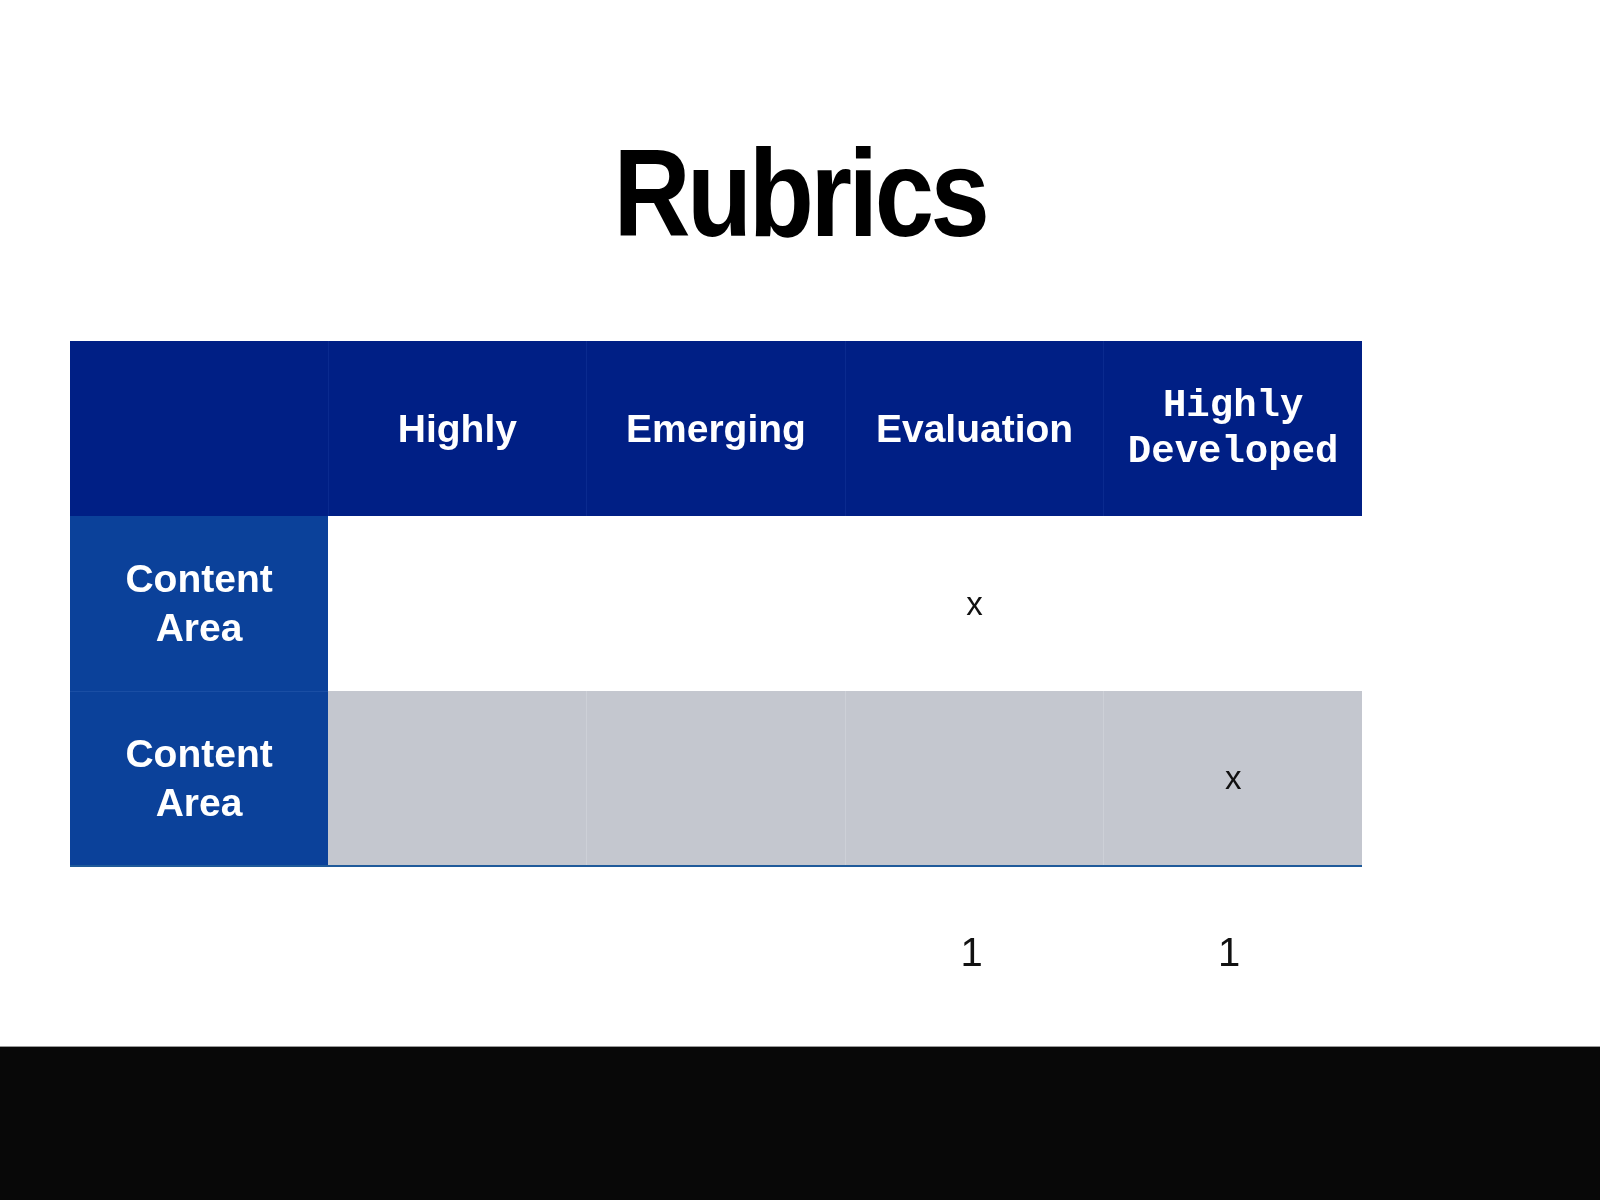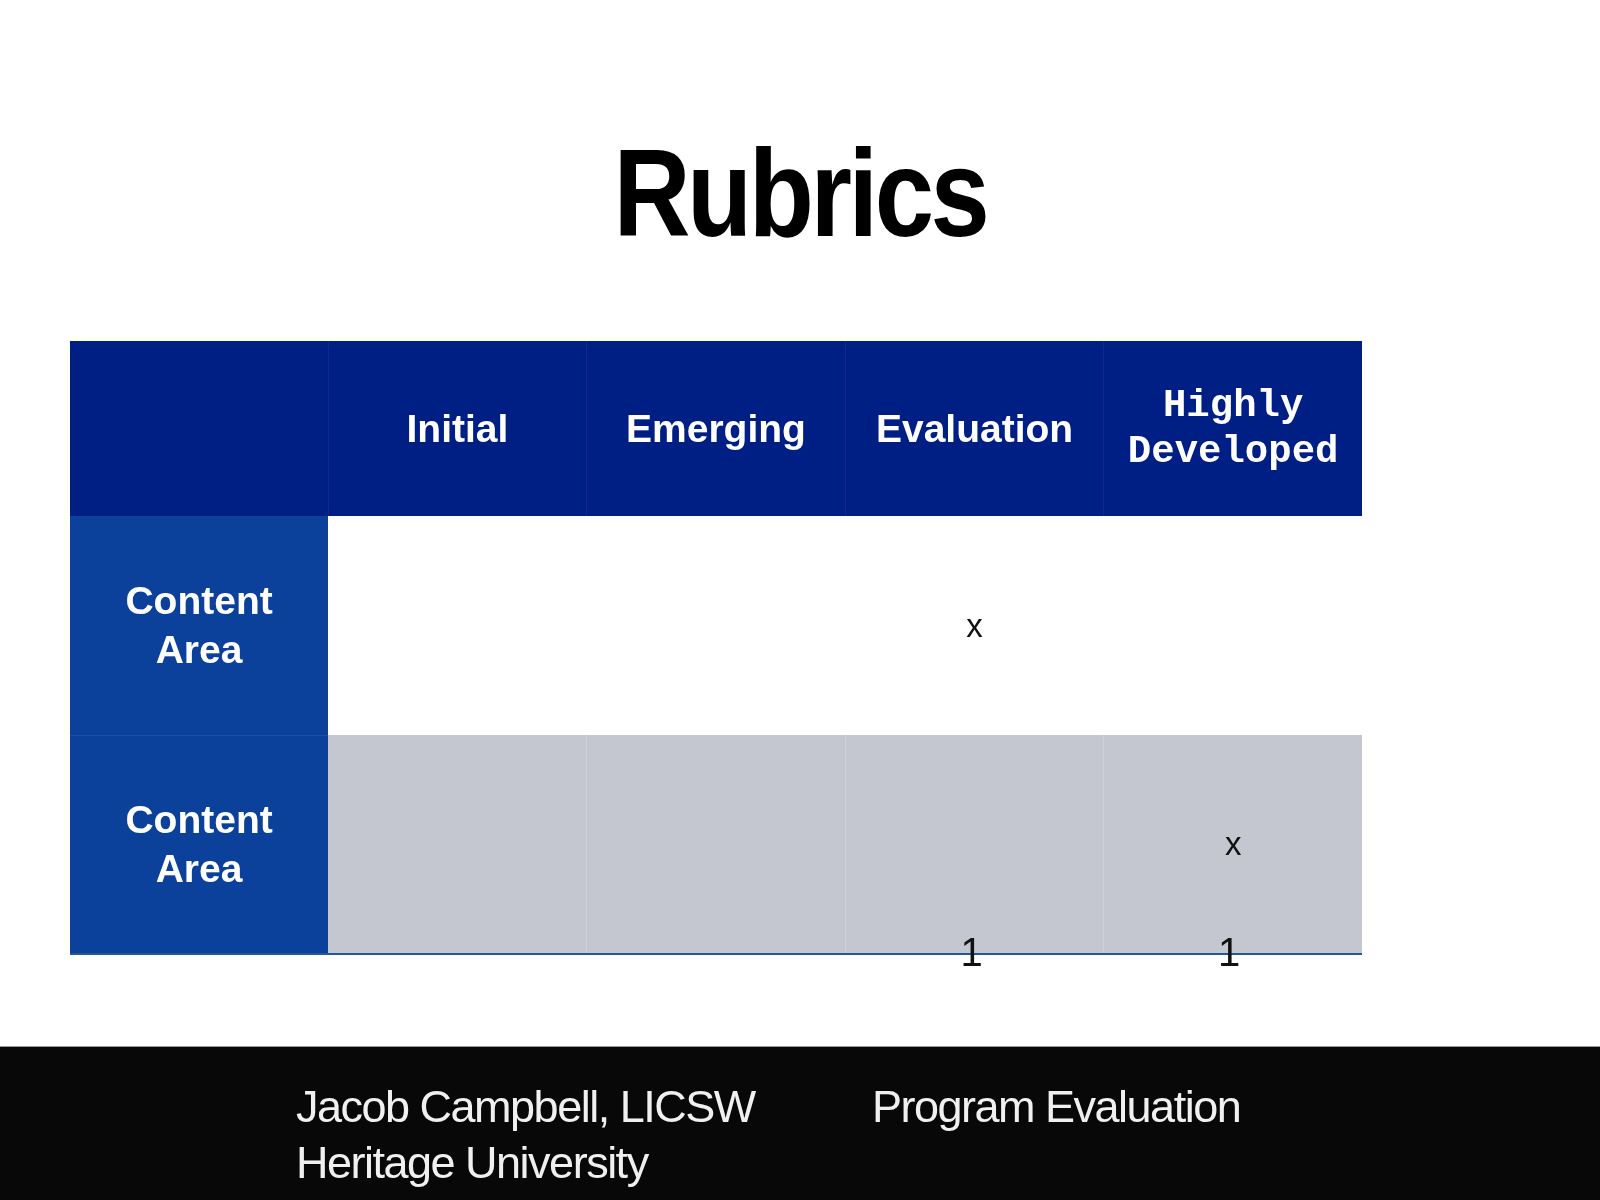--- a/index.html
+++ b/index.html
@@ -22,21 +22,21 @@
     }
     .rubric th, .rubric td {
       width: 257.6px; padding: 0; text-align: center; vertical-align: middle;
     }
     .rubric thead th {
       height: 175px; background: #001f85; color: #fff;
       font-weight: 700; font-size: 39px; line-height: 46px;
       border-right: 1px solid #0a2a8f;
     }
     .rubric thead th:last-child { border-right: none; }
-    .rubric tbody tr { height: 219px; }
+    .rubric tbody tr { height: 175px; }
     .rubric tbody th {
       background: #0b419a; color: #fff; font-weight: 700;
       font-size: 39px; line-height: 49px;
     }
     .rubric tbody tr:first-child th { border-bottom: 1px solid #1a4ea4; }
     .rubric tbody tr.row-white td { background: #ffffff; }
     .rubric tbody tr.row-gray td {
       background: #c4c7cf; border-right: 1px solid #cdd0d7;
     }
     .rubric tbody tr.row-gray td:last-child { border-right: none; }
@@ -67,21 +67,21 @@
   </style>
 </head>
 <body>
 
 <div class="title">Rubrics</div>
 
 <table class="rubric">
   <thead>
     <tr>
       <th></th>
-      <th>Initial</th>
+      <th>Highly</th>
       <th>Emerging</th>
       <th>Evaluation</th>
       <th><span style="display:inline-block;width:220px;font-family:Liberation Mono, monospace;">Highly Developed</span></th>
     </tr>
   </thead>
   <tbody>
     <tr class="row-white">
       <th><span style="display:inline-block;width:170px;">Content Area</span></th>
       <td></td>
       <td></td>
@@ -100,20 +100,15 @@
 
 <div class="totals">
   <span></span>
   <span></span>
   <span></span>
   <span>1</span>
   <span>1</span>
 </div>
 
 <div class="footer">
-  <div class="col left">
-    <div>Jacob Campbell, LICSW</div>
-    <div>Heritage University</div>
-  </div>
   <div class="col right">
-    <div>Program Evaluation</div>
   </div>
 </div>
 
 </body></html>

